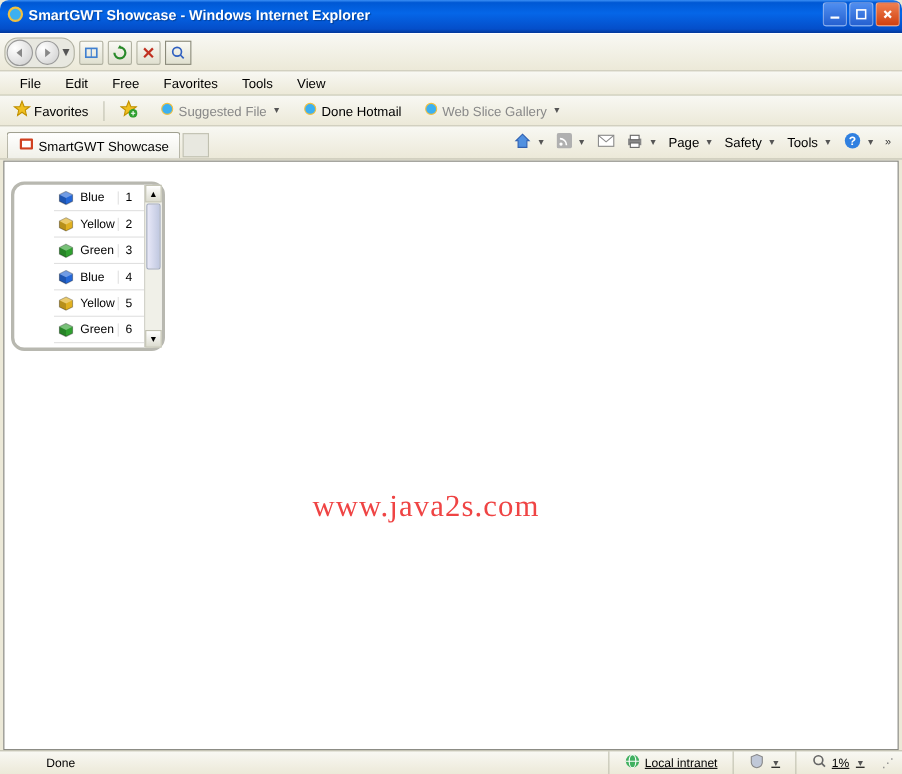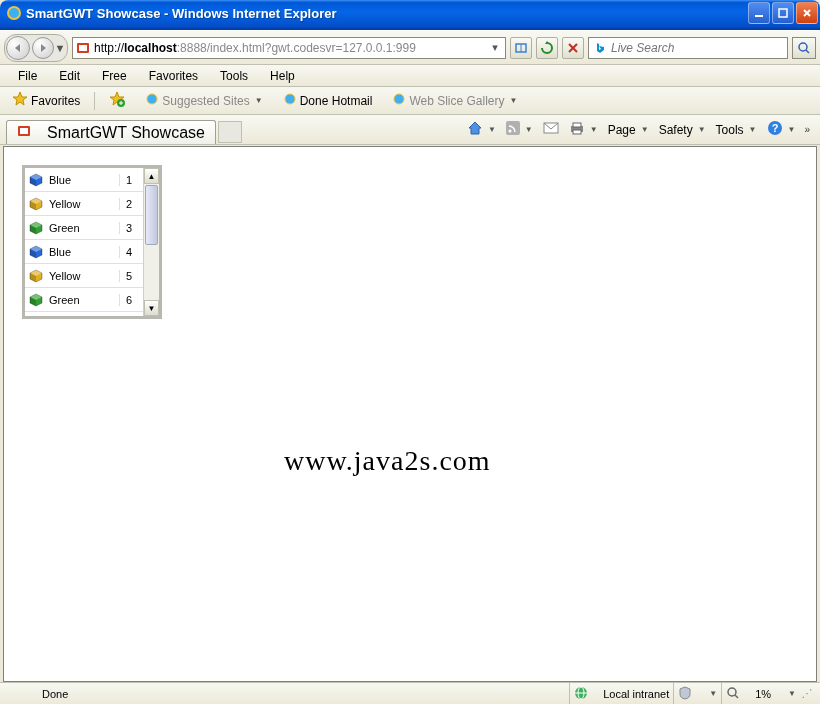--- a/index.html
+++ b/index.html
@@ -36,46 +36,46 @@
 .menuitem { padding: 2px 10px; cursor: pointer; font-size: 12px; }
 
 
 .favbar { height: 28px; background: linear-gradient(to bottom,#f8f8f3,#ece9d8); border-bottom: 1px solid #c0c0b0; display: flex; align-items: center; padding: 0 6px; gap: 8px; font-size:12px; }
 .favbtn { display: flex; align-items: center; gap: 3px; padding: 2px 6px; cursor: pointer; }
 .favsep { width:1px; height:18px; background:#c0c0b0; }
 .drop-arrow { font-size:8px; color:#555; margin-left:2px; }
 
 
 .tabbar { height: 30px; background: linear-gradient(to bottom,#f8f8f3,#ece9d8); border-bottom: 1px solid #c0c0b0; display: flex; align-items: center; padding: 0 6px; }
-.tab { height: 24px; background: linear-gradient(to bottom,#fff,#f0f0e8); border:1px solid #a0a090; border-bottom:none; border-radius: 3px 3px 0 0; display:flex; align-items:center; padding: 0 10px; gap:16px; font-size:16px; margin-top:5px; cursor:pointer; }
+.tab { height: 24px; background: linear-gradient(to bottom,#fff,#f0f0e8); border:1px solid #a0a090; border-bottom:none; border-radius: 3px 3px 0 0; display:flex; align-items:center; padding: 0 10px; gap:4px; font-size:12px; margin-top:5px; cursor:pointer; }
 .newtab { width:24px; height:22px; border:1px solid #c0c0b0; margin-left:2px; margin-top:5px; background:#e8e8e0; cursor:pointer; }
 .tabbar-spacer { flex:1; }
 .cmdbtn { display:flex; align-items:center; gap:3px; padding:2px 5px; cursor:pointer; font-size:12px; }
 .chev { font-size:10px; color:#333; margin-left:auto; padding:0 4px; cursor:pointer; }
 
 
 .content { position: absolute; top: 146px; left: 3px; right: 3px; bottom: 22px; background: white; border:1px solid #808078; overflow:hidden; }
-.listgrid { position:absolute; left:18px; top:18px; width:140px; height:154px; border:3px solid #b8b8b0; border-radius:0; background:white; display:flex; }
+.listgrid { position:absolute; left:6px; top:18px; width:140px; height:154px; border:3px solid #b8b8b0; border-radius:12px; background:white; display:flex;padding-left:36px; }
 .listbody { flex:1; overflow:hidden; }
 .listrow { height:24px; border-bottom:1px solid #e0e0e0; display:flex; align-items:center; font-size:11px; cursor:pointer; }
 .cell-icon { width:22px; display:flex; justify-content:center; }
 .cell-name { flex:1; padding-left:2px; }
 .cell-num { width:24px; text-align:left; border-left:1px solid #e0e0e0; padding-left:6px; }
 .list-scroll { width:16px; background:#f0f0e8; border-left:1px solid #d0d0c8; position:relative; }
 .scroll-up, .scroll-down { height:16px; background:linear-gradient(to bottom,#fff,#dcdcd0); border:1px solid #c0c0b0; display:flex; align-items:center; justify-content:center; font-size:8px; cursor:pointer; }
 .scroll-down { position:absolute; bottom:0; left:0; right:0; }
 .scroll-thumb { position:absolute; top:17px; left:1px; right:1px; height:60px; background:linear-gradient(to right,#e8e8f8,#c0c8e0); border:1px solid #a0a8c0; border-radius:2px; cursor:pointer; }
 
 .detail { position:absolute; left:218px; top:18px; width:150px; height:150px; border:3px solid #b8b8b0; border-radius:4px; background:white; display:flex; align-items:flex-start; justify-content:center; padding-top:40px; font-size:11px; }
 
-.watermark { position:absolute; left:280px; top:298px; font-size:28px; color:#000000; letter-spacing:1px; font-family: 'Times New Roman', serif; pointer-events:none; }
+.watermark { position:absolute; left:280px; top:298px; font-size:28px; color:#ef4444; letter-spacing:1px; font-family: 'Times New Roman', serif; pointer-events:none; }
 
 
 .statusbar { position:absolute; bottom:0; left:0; right:0; height:22px; background: linear-gradient(to bottom,#f8f8f3,#ece9d8); border-top:1px solid #c0c0b0; display:flex; align-items:center; font-size:11px; padding: 0 6px; }
-.statusbar .sec { border-left:1px solid #c0c0b0; padding: 0 4px; height:100%; display:flex; align-items:center; gap:15px; }
+.statusbar .sec { border-left:1px solid #c0c0b0; padding: 0 14px; height:100%; display:flex; align-items:center; gap:4px;text-decoration:underline; }
 .statusbar .done { flex:0 0 auto; padding-right: 20px; padding-left: 36px; }
 .statusbar .spacer { flex:1; }
 
 
 .cube { width:14px; height:14px; position:relative; }
 .cube svg { width:14px; height:14px; }
 </style>
 </head>
 <body>
 
@@ -111,73 +111,53 @@
           <path d="M9 3 L4 7 L9 11 Z" fill="#888"></path>
         </svg>
     </div>
     <div class="navbtn fwd">
       <svg width="12" height="12">
           <path d="M4 2 L9 6 L4 10 Z" fill="#888"></path>
         </svg>
     </div>
     <div class="navdrop">▼</div>
   </div>
-  <div class="url-box">
-    <span class="favicon">
-      <svg viewBox="0 0 16 16">
-          <rect x="2" y="3" width="12" height="10" rx="1" fill="#d04020"></rect>
-          <rect x="4" y="5" width="8" height="6" fill="#fff"></rect>
-        </svg>
-    </span>
-    <span class="url-text">
-      <span>http://</span><b>localhost</b><span style="color:#888">:8888/index.html?gwt.codesvr=127.0.0.1:999</span>
-    </span>
-    <span class="url-drop">▾</span>
-  </div>
   <div class="toolicon">
     <svg width="14" height="14">
         <rect x="2" y="3" width="10" height="8" fill="none" stroke="#4080d0" stroke-width="1.5"></rect>
         <line x1="7" y1="3" x2="7" y2="11" stroke="#4080d0"></line>
       </svg>
   </div>
   <div class="toolicon">
     <svg width="14" height="14">
         <path d="M7 2 A5 5 0 1 1 2 7" fill="none" stroke="#2a8a2a" stroke-width="2"></path>
         <path d="M7 0 L9 3 L5 3 Z" fill="#2a8a2a"></path>
       </svg>
   </div>
   <div class="toolicon">
     <svg width="12" height="12">
         <line x1="2" y1="2" x2="10" y2="10" stroke="#c03020" stroke-width="2"></line>
         <line x1="10" y1="2" x2="2" y2="10" stroke="#c03020" stroke-width="2"></line>
       </svg>
-  </div>
-  <div class="search-box">
-    <span class="bing">
-      <svg viewBox="0 0 14 14">
-          <path d="M4 2 L4 10 L7 12 L11 9 L11 6 L6 5 L8 8 L6 9 L6 3 Z" fill="#1090d0"></path>
-        </svg>
-    </span>
-    <input type="text" placeholder="Live Search" style="">
   </div>
   <div class="search-btn">
     <svg width="14" height="14">
         <circle cx="6" cy="6" r="4" fill="none" stroke="#3060c0" stroke-width="1.5"></circle>
         <line x1="9" y1="9" x2="12" y2="12" stroke="#3060c0" stroke-width="1.5"></line>
       </svg>
   </div>
 </div>
 
 <div class="menubar">
   <div class="menuitem">File</div>
   <div class="menuitem">Edit</div>
   <div class="menuitem">Free</div>
   <div class="menuitem">Favorites</div>
   <div class="menuitem">Tools</div>
-  <div class="menuitem">Help</div>
+  <div class="menuitem">View</div>
 </div>
 
 <div class="favbar">
   <div class="favbtn">
     <span><svg width="16" height="16">
           <path d="M8 1 L10 6 L15 6 L11 9 L12 14 L8 11 L4 14 L5 9 L1 6 L6 6 Z" fill="#f0c020" stroke="#c09000"></path>
         </svg></span>
     <span>Favorites</span>
   </div>
   <div class="favsep"></div>
@@ -186,21 +166,21 @@
           <path d="M8 1 L10 6 L15 6 L11 9 L12 14 L8 11 L4 14 L5 9 L1 6 L6 6 Z" fill="#f0c020" stroke="#c09000"></path>
           <circle cx="12" cy="12" r="4" fill="#30a030"></circle>
           <line x1="10" y1="12" x2="14" y2="12" stroke="white"></line>
           <line x1="12" y1="10" x2="12" y2="14" stroke="white"></line>
         </svg></span>
   </div>
   <div class="favbtn">
     <span><svg width="14" height="14">
           <circle cx="7" cy="7" r="5" fill="#3cb0f0" stroke="#f0c040"></circle>
         </svg></span>
-    <span style="color:#888">Suggested Sites</span>
+    <span style="color:#888">Suggested File</span>
     <span class="drop-arrow">▼</span>
   </div>
   <div class="favbtn">
     <span><svg width="14" height="14">
           <circle cx="7" cy="7" r="5" fill="#3cb0f0" stroke="#f0c040"></circle>
         </svg></span>
     <span>Done Hotmail</span>
   </div>
   <div class="favbtn">
     <span><svg width="14" height="14">

